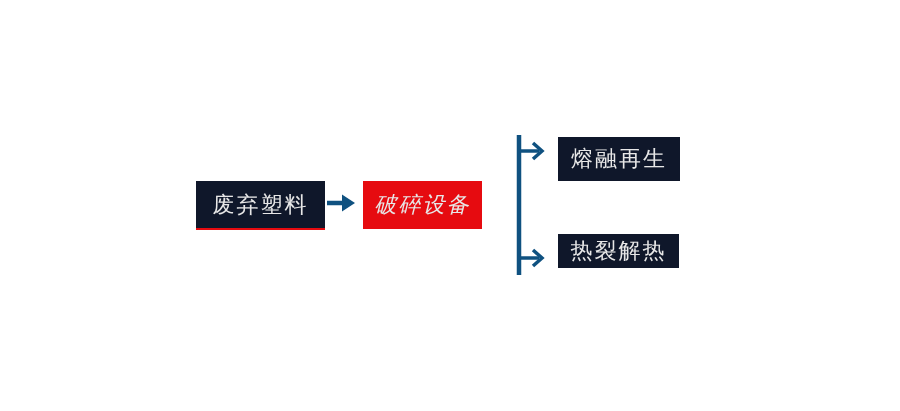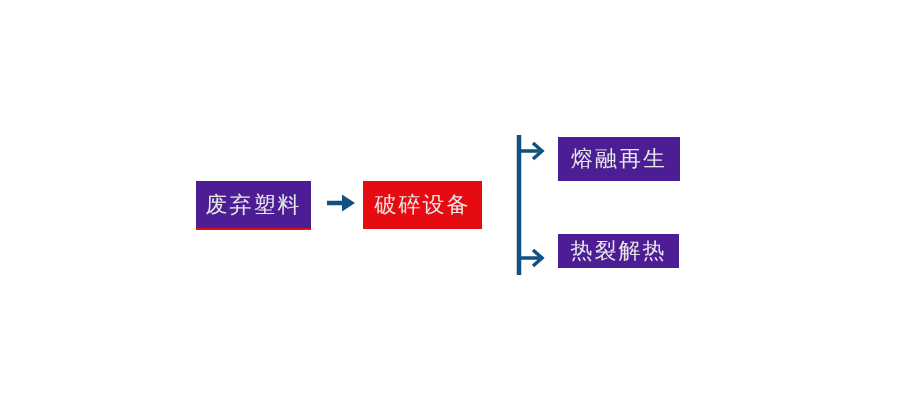--- a/index.html
+++ b/index.html
@@ -20,24 +20,24 @@
     display: flex;
     align-items: center;
     justify-content: center;
     color: #e7e7e7;
     font-size: 22px;
     letter-spacing: 2px;
     font-weight: 400;
     white-space: nowrap;
     box-sizing: border-box;
   }
-  .node-blue { background: #4c1d95; text-align: right; }
-  .node-red  { background: #e60b10; }
+  .node-blue { background: #0f172a; text-align: right; }
+  .node-red  { background: #e60b10; font-style: italic; }
   .node-waste-plastic {
-    left: 196px; top: 181px; width: 115px; height: 49px;
+    left: 196px; top: 181px; width: 129px; height: 49px;
     border-bottom: 2px solid #e60b10;
   }
   .node-crushing { left: 363px; top: 181px; width: 119px; height: 48px; }
   .node-melt     { left: 558px; top: 137px; width: 122px; height: 44px; }
   .node-pyro     { left: 558px; top: 234px; width: 121px; height: 34px; }
   .arrow-main {
     position: absolute;
     left: 326px; top: 192px;
     width: 30px; height: 22px;
   }

